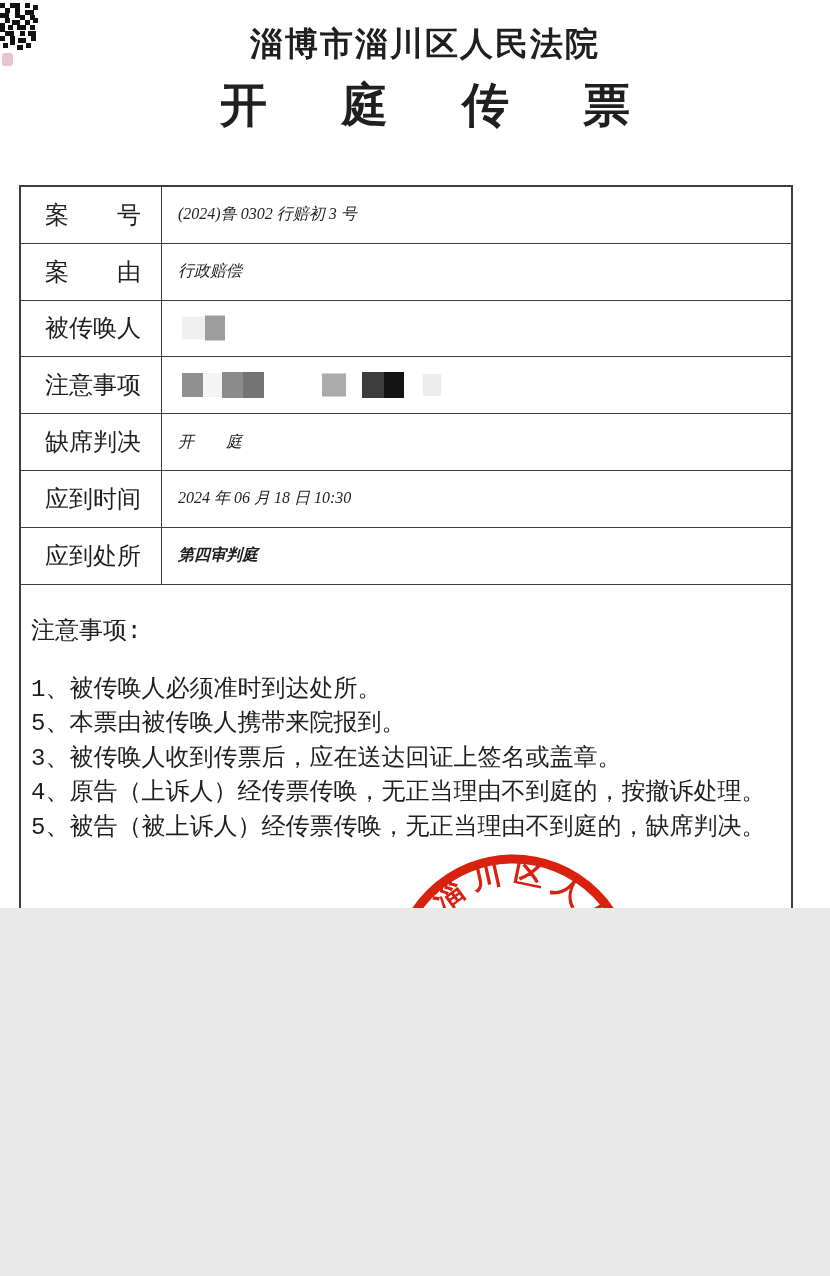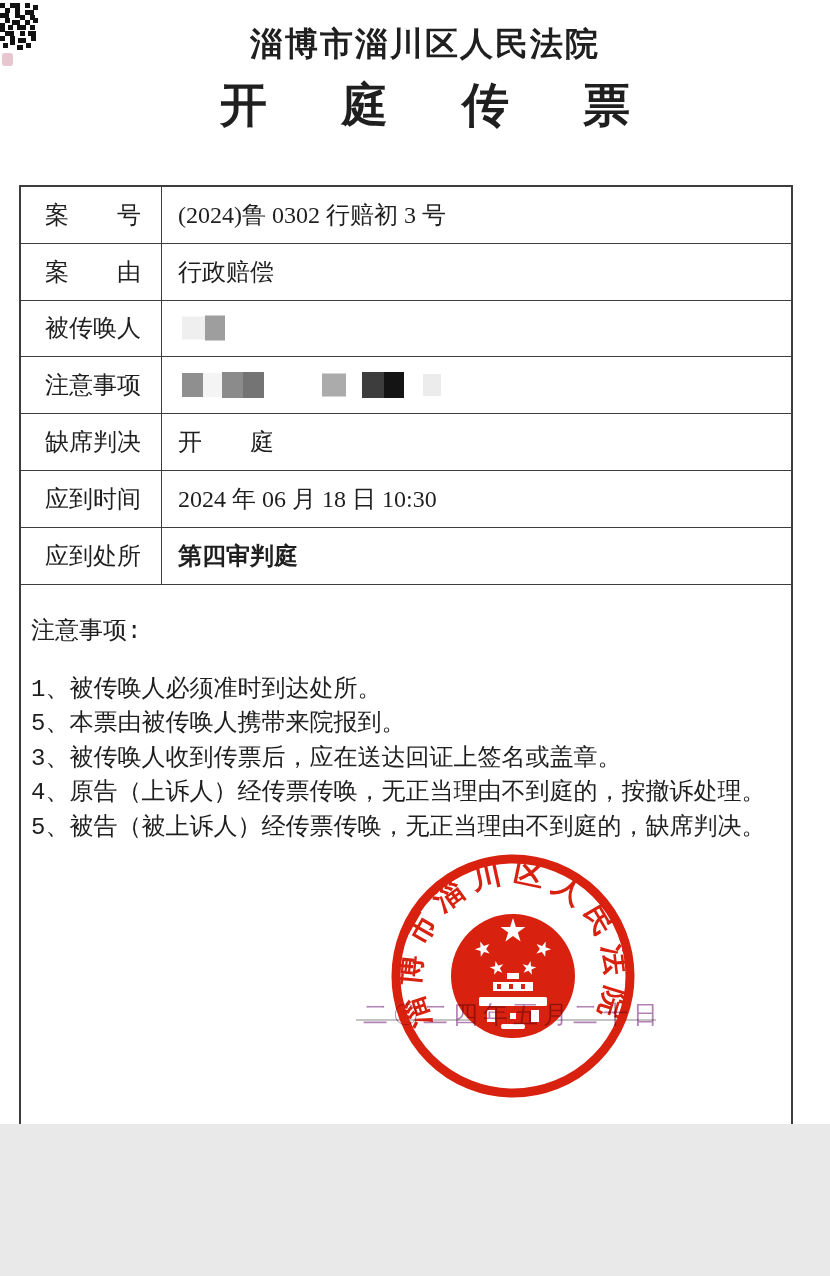--- a/index.html
+++ b/index.html
@@ -1,17 +1,17 @@
 <!DOCTYPE html>
 <html><head>
 <meta charset="utf-8">
 <style>
   html,body{margin:0;padding:0;background:#e9e9e9;}
   .page{
-    position:relative;width:830px;height:1124px;background:#ffffff;
+    position:relative;width:830px;height:908px;background:#ffffff;
     font-family:"Liberation Serif","DejaVu Serif",serif;color:#1f1f1f;
     overflow:hidden;margin:0 auto;
   }
   
   .court-name{
     position:absolute;top:22px;left:30px;width:790px;text-align:center;
     font-size:33px;font-weight:bold;letter-spacing:2px;
   }
   .doc-title{
     position:absolute;top:74px;left:30px;width:790px;
@@ -26,22 +26,22 @@
   .summons-table{
     position:absolute;left:19px;top:185px;width:774px;height:1046px;
     border:2px solid #3d3d3d;box-sizing:border-box;display:flex;flex-direction:column;
   }
   .t-row{display:flex;border-bottom:1.6px solid #3d3d3d;height:55.8px;flex:0 0 auto;}
   .t-label{
     width:141px;flex:0 0 141px;border-right:1.6px solid #3d3d3d;box-sizing:border-box;
     display:flex;align-items:center;padding-left:24px;font-size:24px;white-space:nowrap;
   }
   .t-value{
-    flex:1;display:flex;align-items:center;padding-left:16px;font-size:24px;
-    position:relative;white-space:nowrap;
+    flex:1;display:flex;align-items:center;padding-left:16px;font-size:16px;
+    position:relative;white-space:nowrap;font-style:italic;
   }
   .t-value.bold{font-weight:bold;}
   .notes-row{flex:1;border-bottom:none;display:block;}
   .notes-cell{padding:30px 14px 0 10px;font-size:24px;font-family:Liberation Mono, monospace;}
   .notes-heading{line-height:33px;margin-bottom:25px;}
   .note-item{line-height:34.6px;}
   
   .redact{position:absolute;top:50%;transform:translateY(-50%);}
   
   .stamp-line{position:absolute;left:356px;top:1019px;width:300px;height:1.5px;

